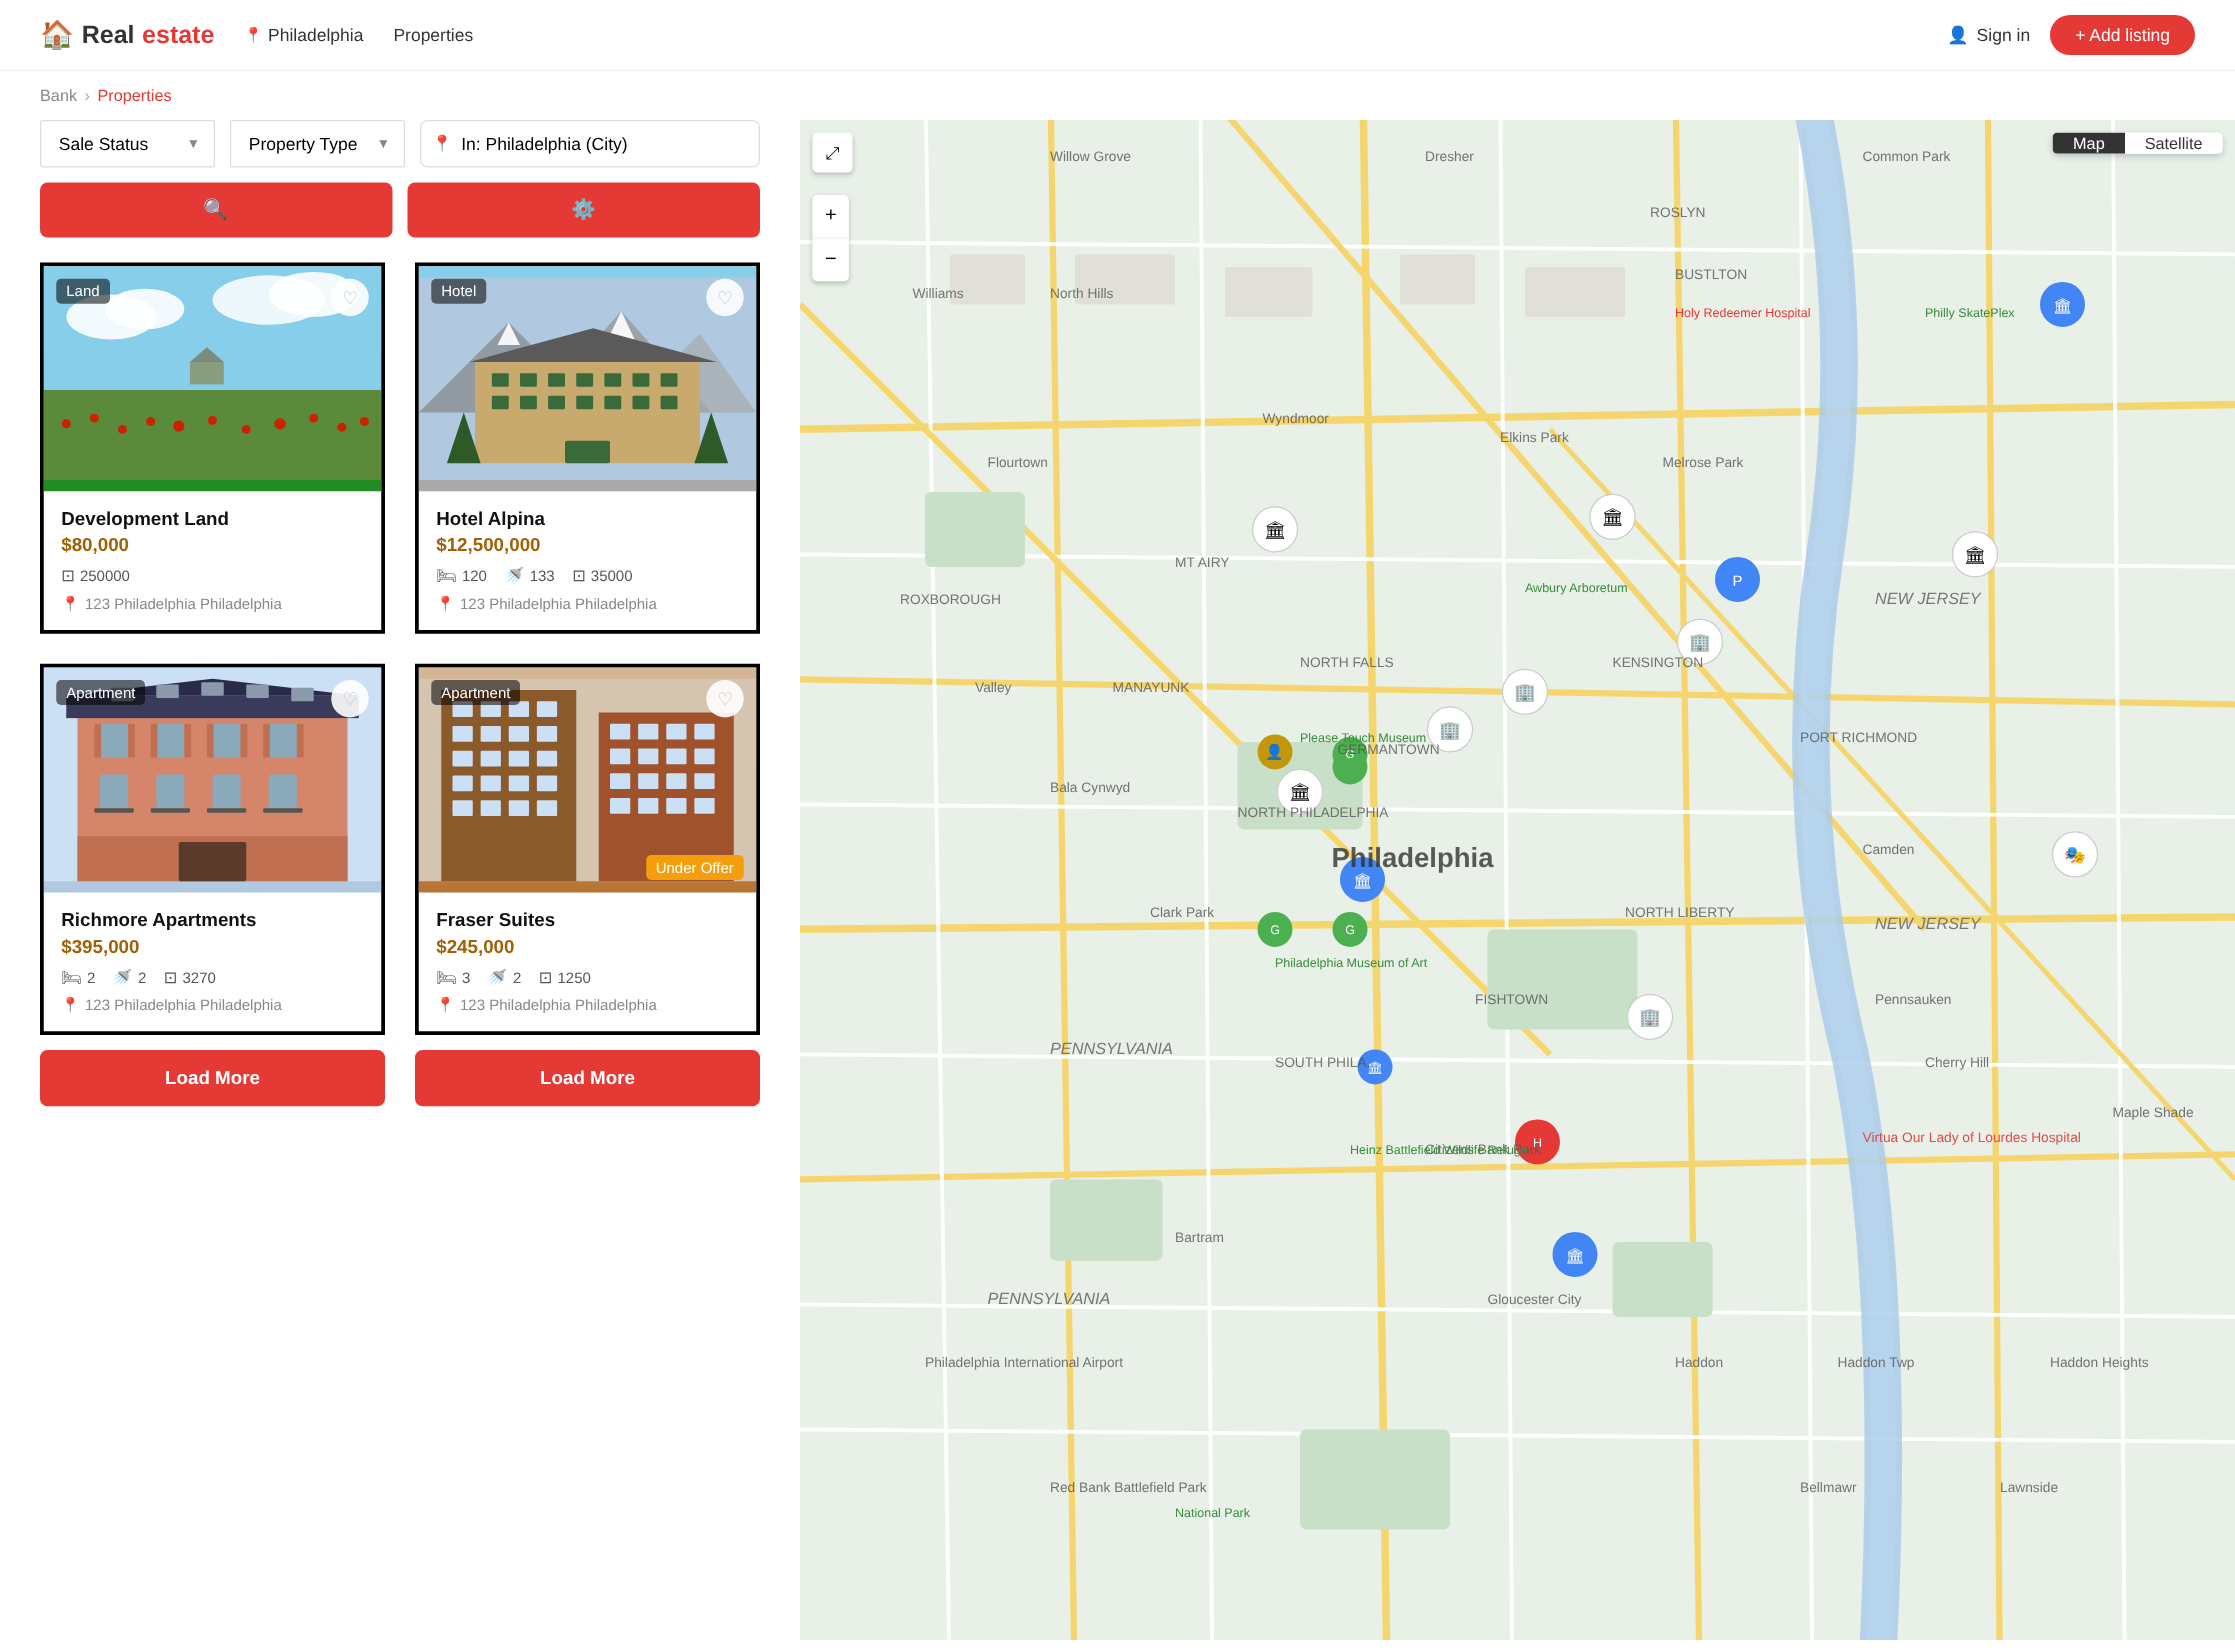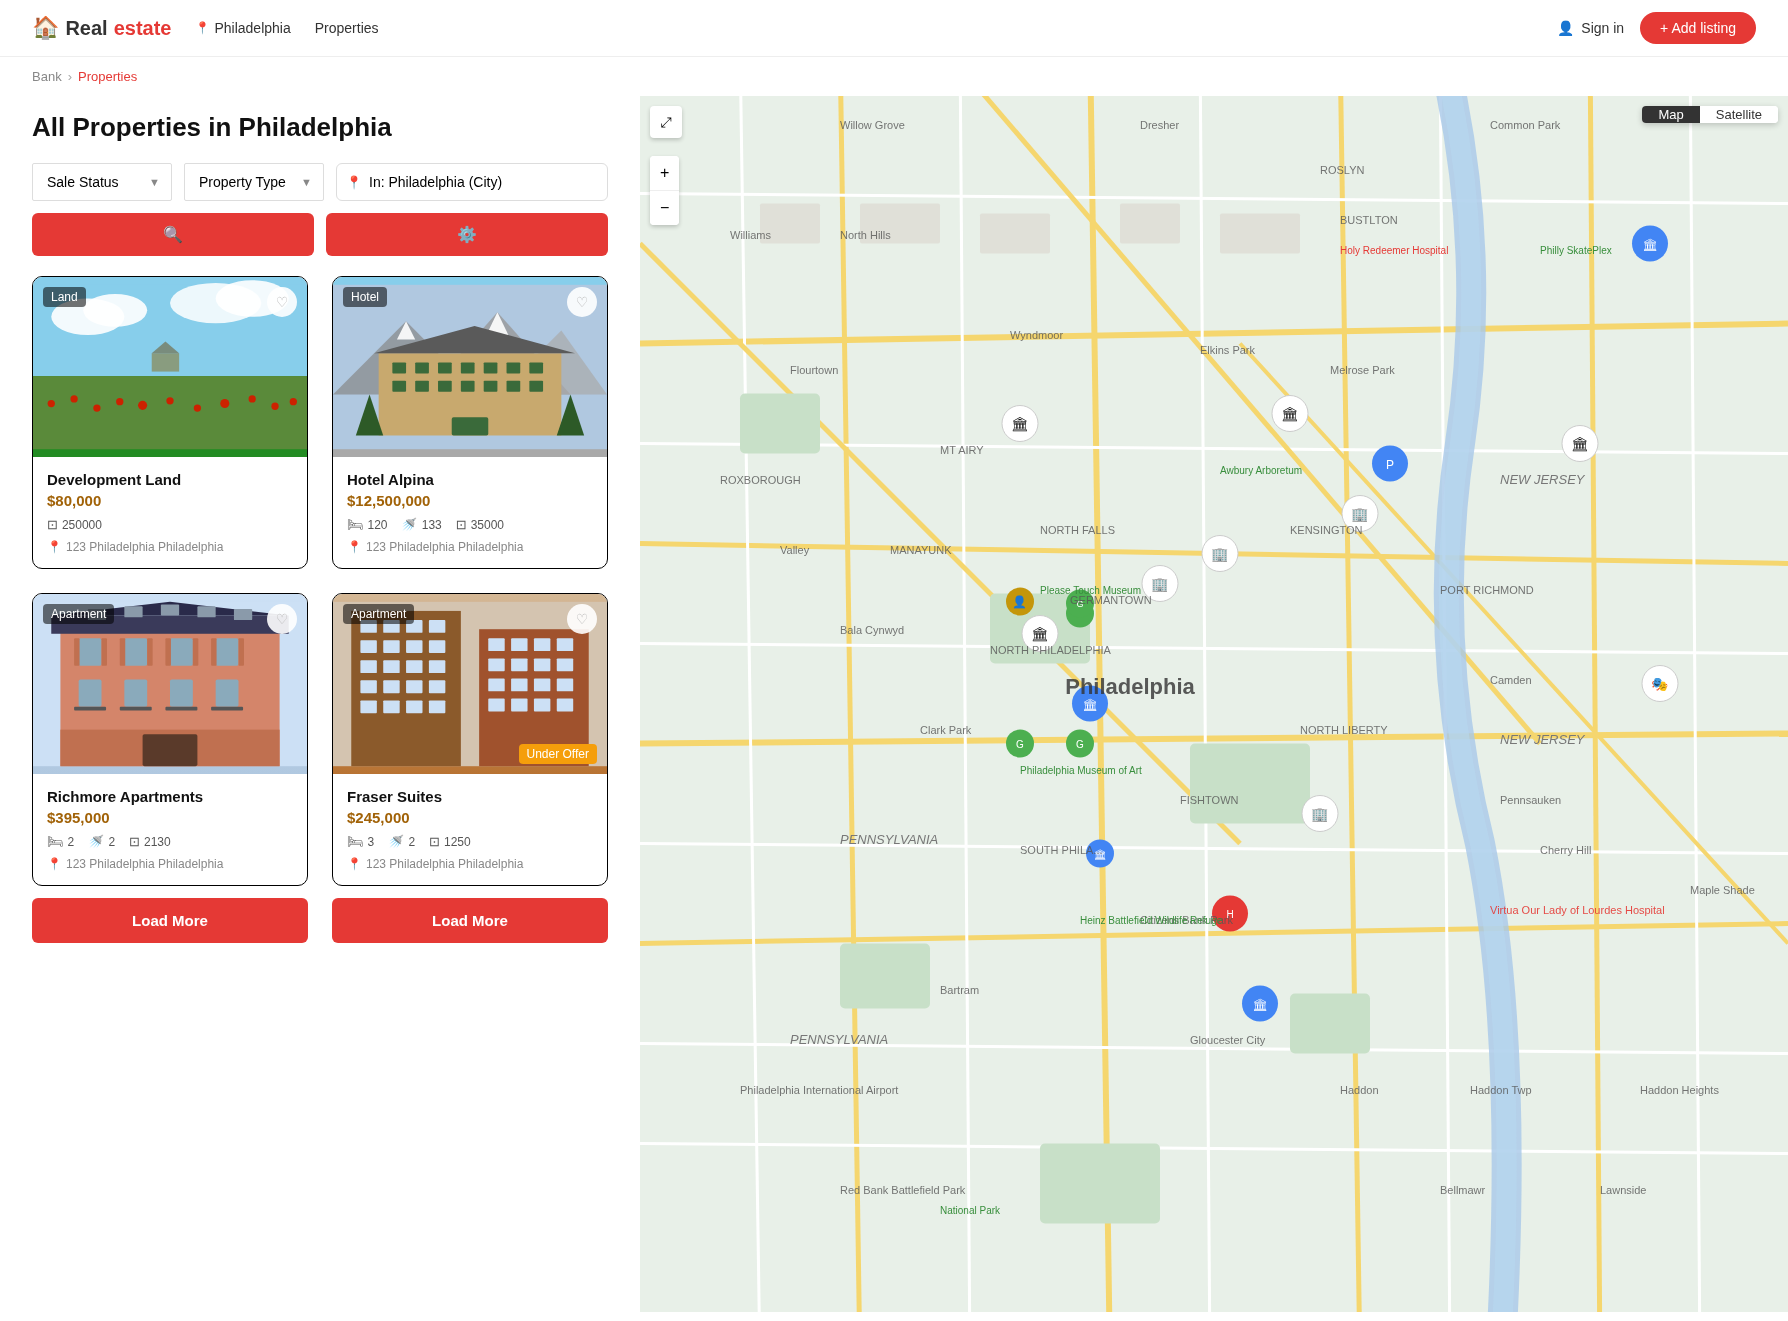--- a/index.html
+++ b/index.html
@@ -68,21 +68,21 @@
     .sort-select-wrap { position: relative; }
     .sort-select-wrap select {
       border: 1px solid #ddd; border-radius: 6px; padding: 8px 32px 8px 12px;
       font-size: 13px; background: #fff; cursor: pointer; appearance: none; -webkit-appearance: none;
     }
     .sort-select-wrap .chevron { position: absolute; right: 10px; top: 50%; transform: translateY(-50%); pointer-events: none; color: #888; font-size: 10px; }
     .grid-toggle-btn { border: 1px solid #ddd; border-radius: 6px; background: #fff; padding: 8px 10px; cursor: pointer; color: #555; font-size: 15px; }
 
     
     .cards-grid { display: grid; grid-template-columns: 1fr 1fr; gap: 24px; }
-    .card { border-radius: 10px; overflow: hidden; border: 1px solid #000000; background: #fff; cursor: pointer; }
+    .card { border-radius: 0; overflow: hidden; border: 3px solid #000000; background: #fff; cursor: pointer; }
     .card-img-wrap { position: relative; }
     .card-badge {
       position: absolute; top: 10px; left: 10px;
       background: rgba(0,0,0,0.55); color: #fff; font-size: 12px; padding: 3px 8px; border-radius: 4px;
     }
     .card-badge-offer {
       position: absolute; bottom: 10px; right: 10px;
       background: #f59e0b; color: #fff; font-size: 12px; padding: 3px 8px; border-radius: 4px;
     }
     .card-fav {
@@ -173,21 +173,20 @@
 <div class="breadcrumb">
   <span style="cursor:pointer;">Bank</span>
   <span class="sep">›</span>
   <span class="current">Properties</span>
 </div>
 
 <div class="main-layout">
 
   <div class="left-panel">
 
-    <h1 class="page-title">All Properties in Philadelphia</h1>
 
     <div class="filters-row">
       <div class="filter-select-wrap">
         <select>
           <option>Sale Status</option>
           <option>For Sale</option>
           <option>For Rent</option>
         </select>
         <span class="chevron">▼</span>
       </div>
@@ -389,21 +388,21 @@
             <div class="card-stat">
               <span class="stat-icon">🛏</span>
               <span>2</span>
             </div>
             <div class="card-stat">
               <span class="stat-icon">🚿</span>
               <span>2</span>
             </div>
             <div class="card-stat">
               <span class="stat-icon">⊡</span>
-              <span>2130</span>
+              <span>3270</span>
             </div>
           </div>
           <div class="card-address">
             <span style="color:#e53935;">📍</span>
             <span>123 Philadelphia Philadelphia</span>
           </div>
         </div>
       </div>
 
       <div class="card">

